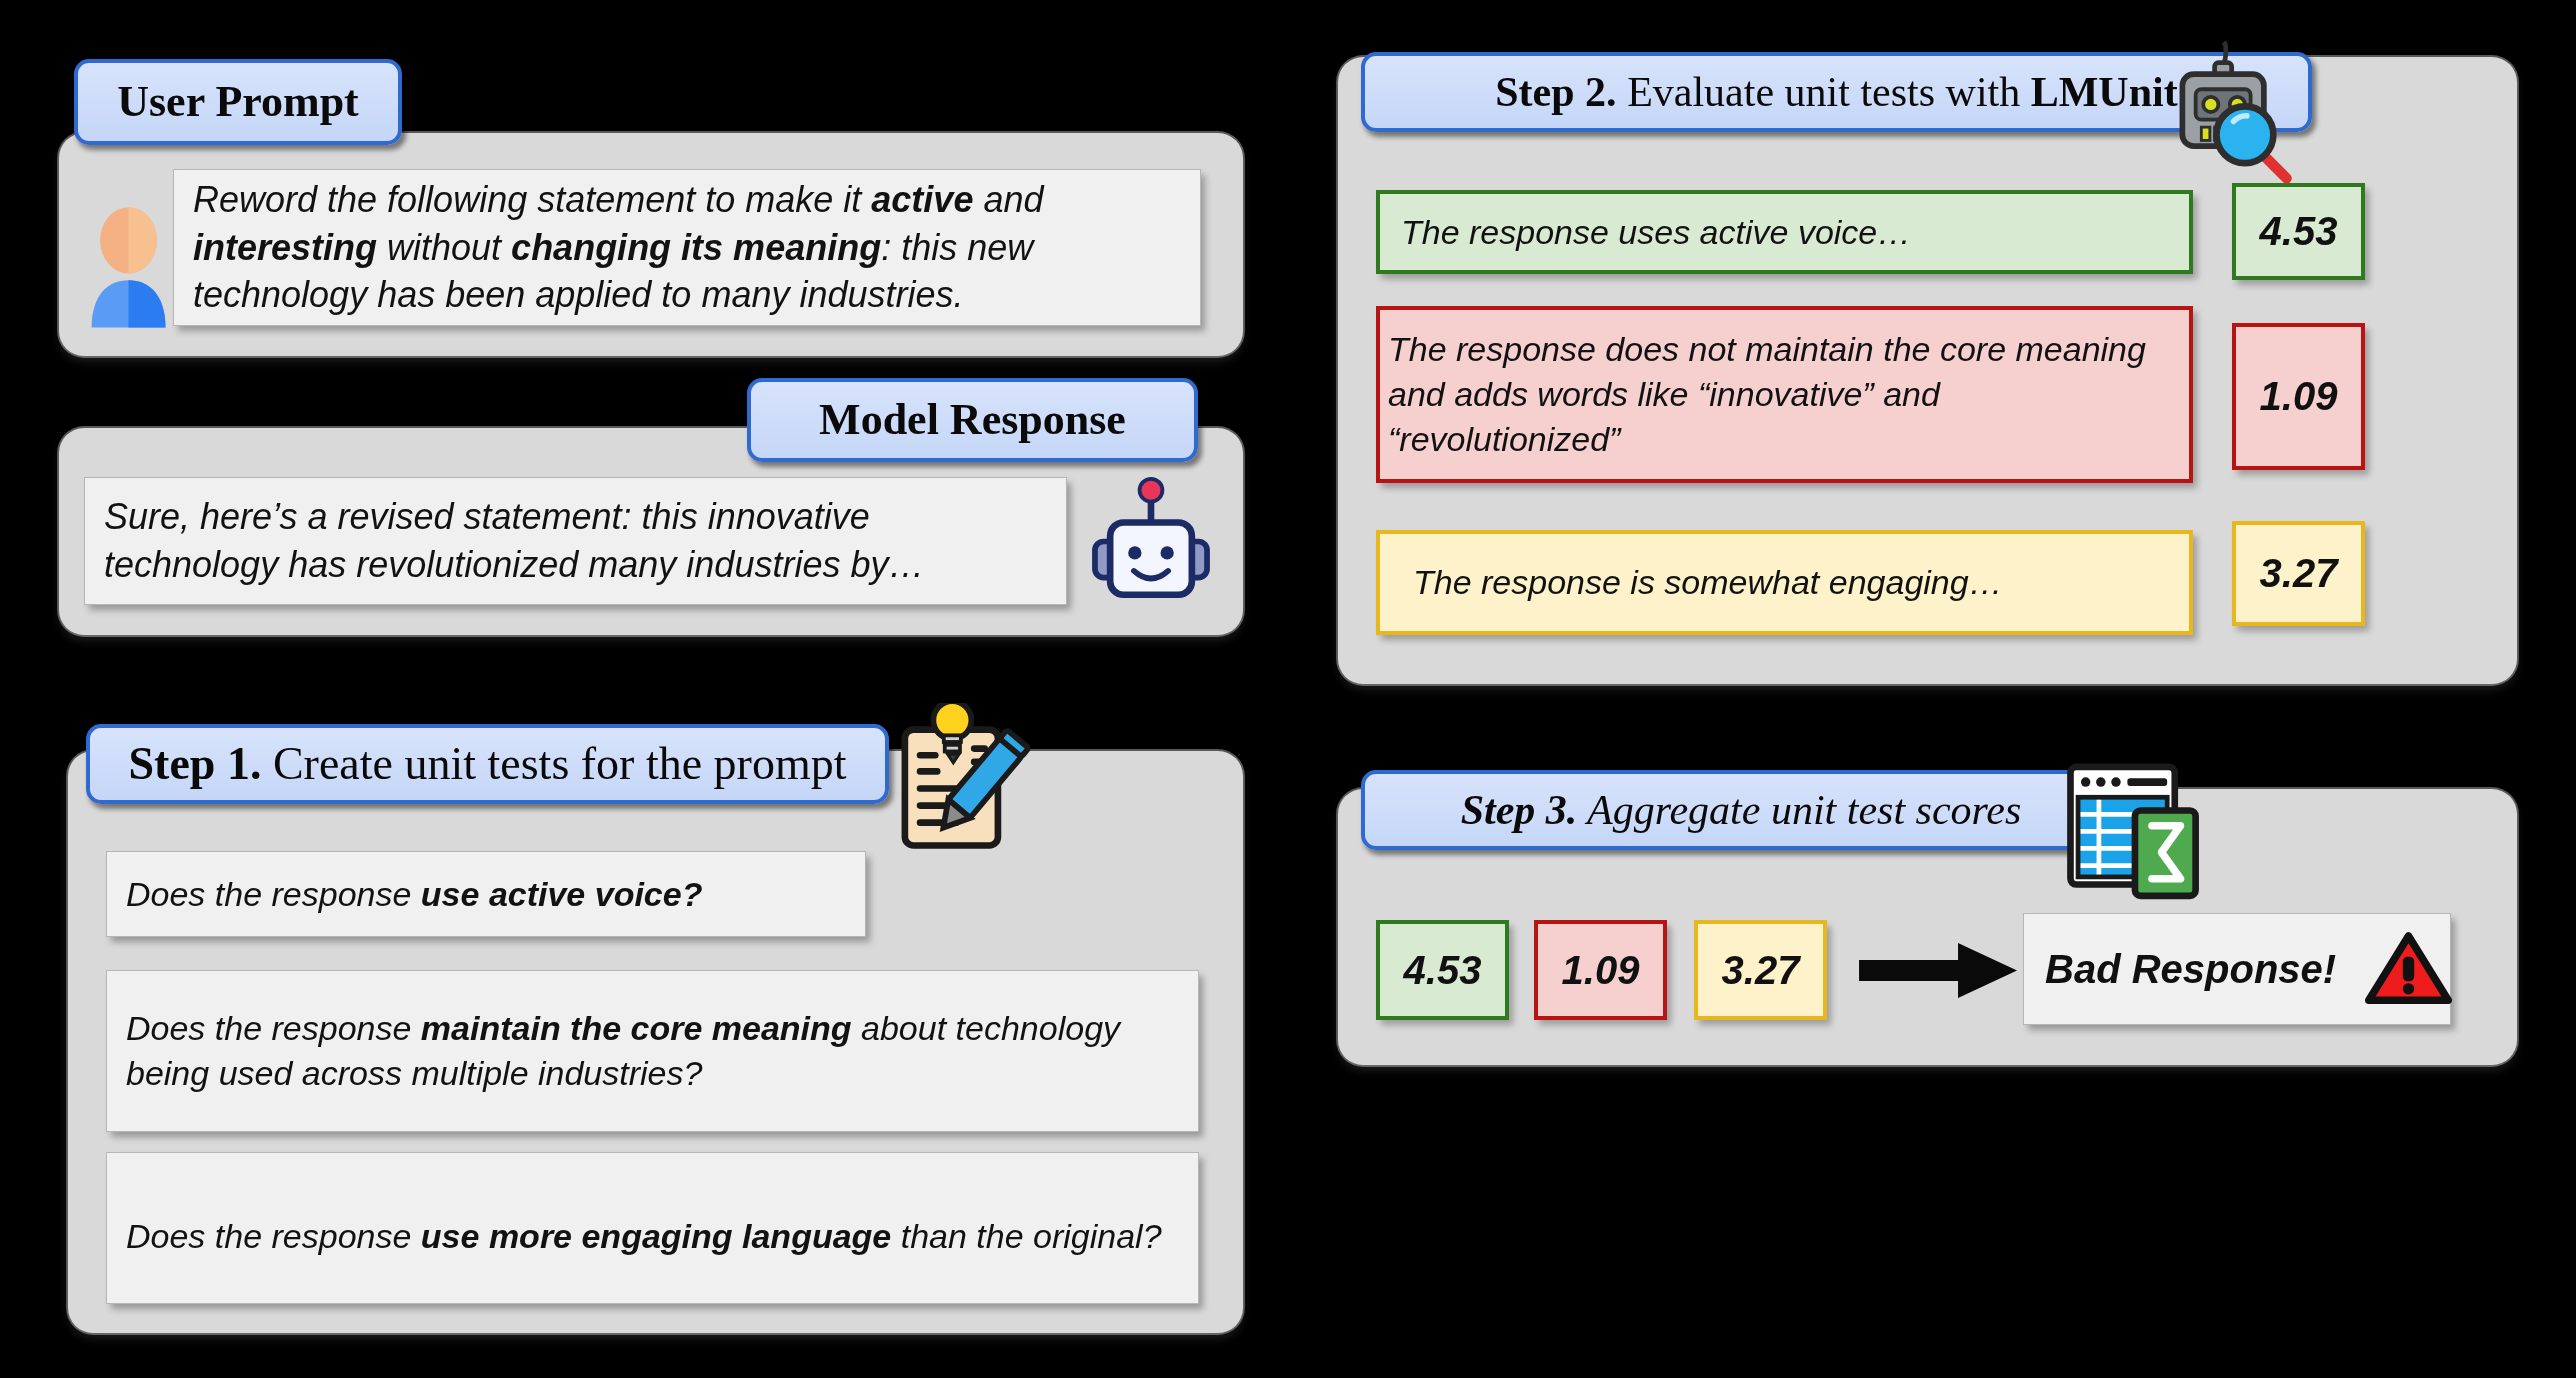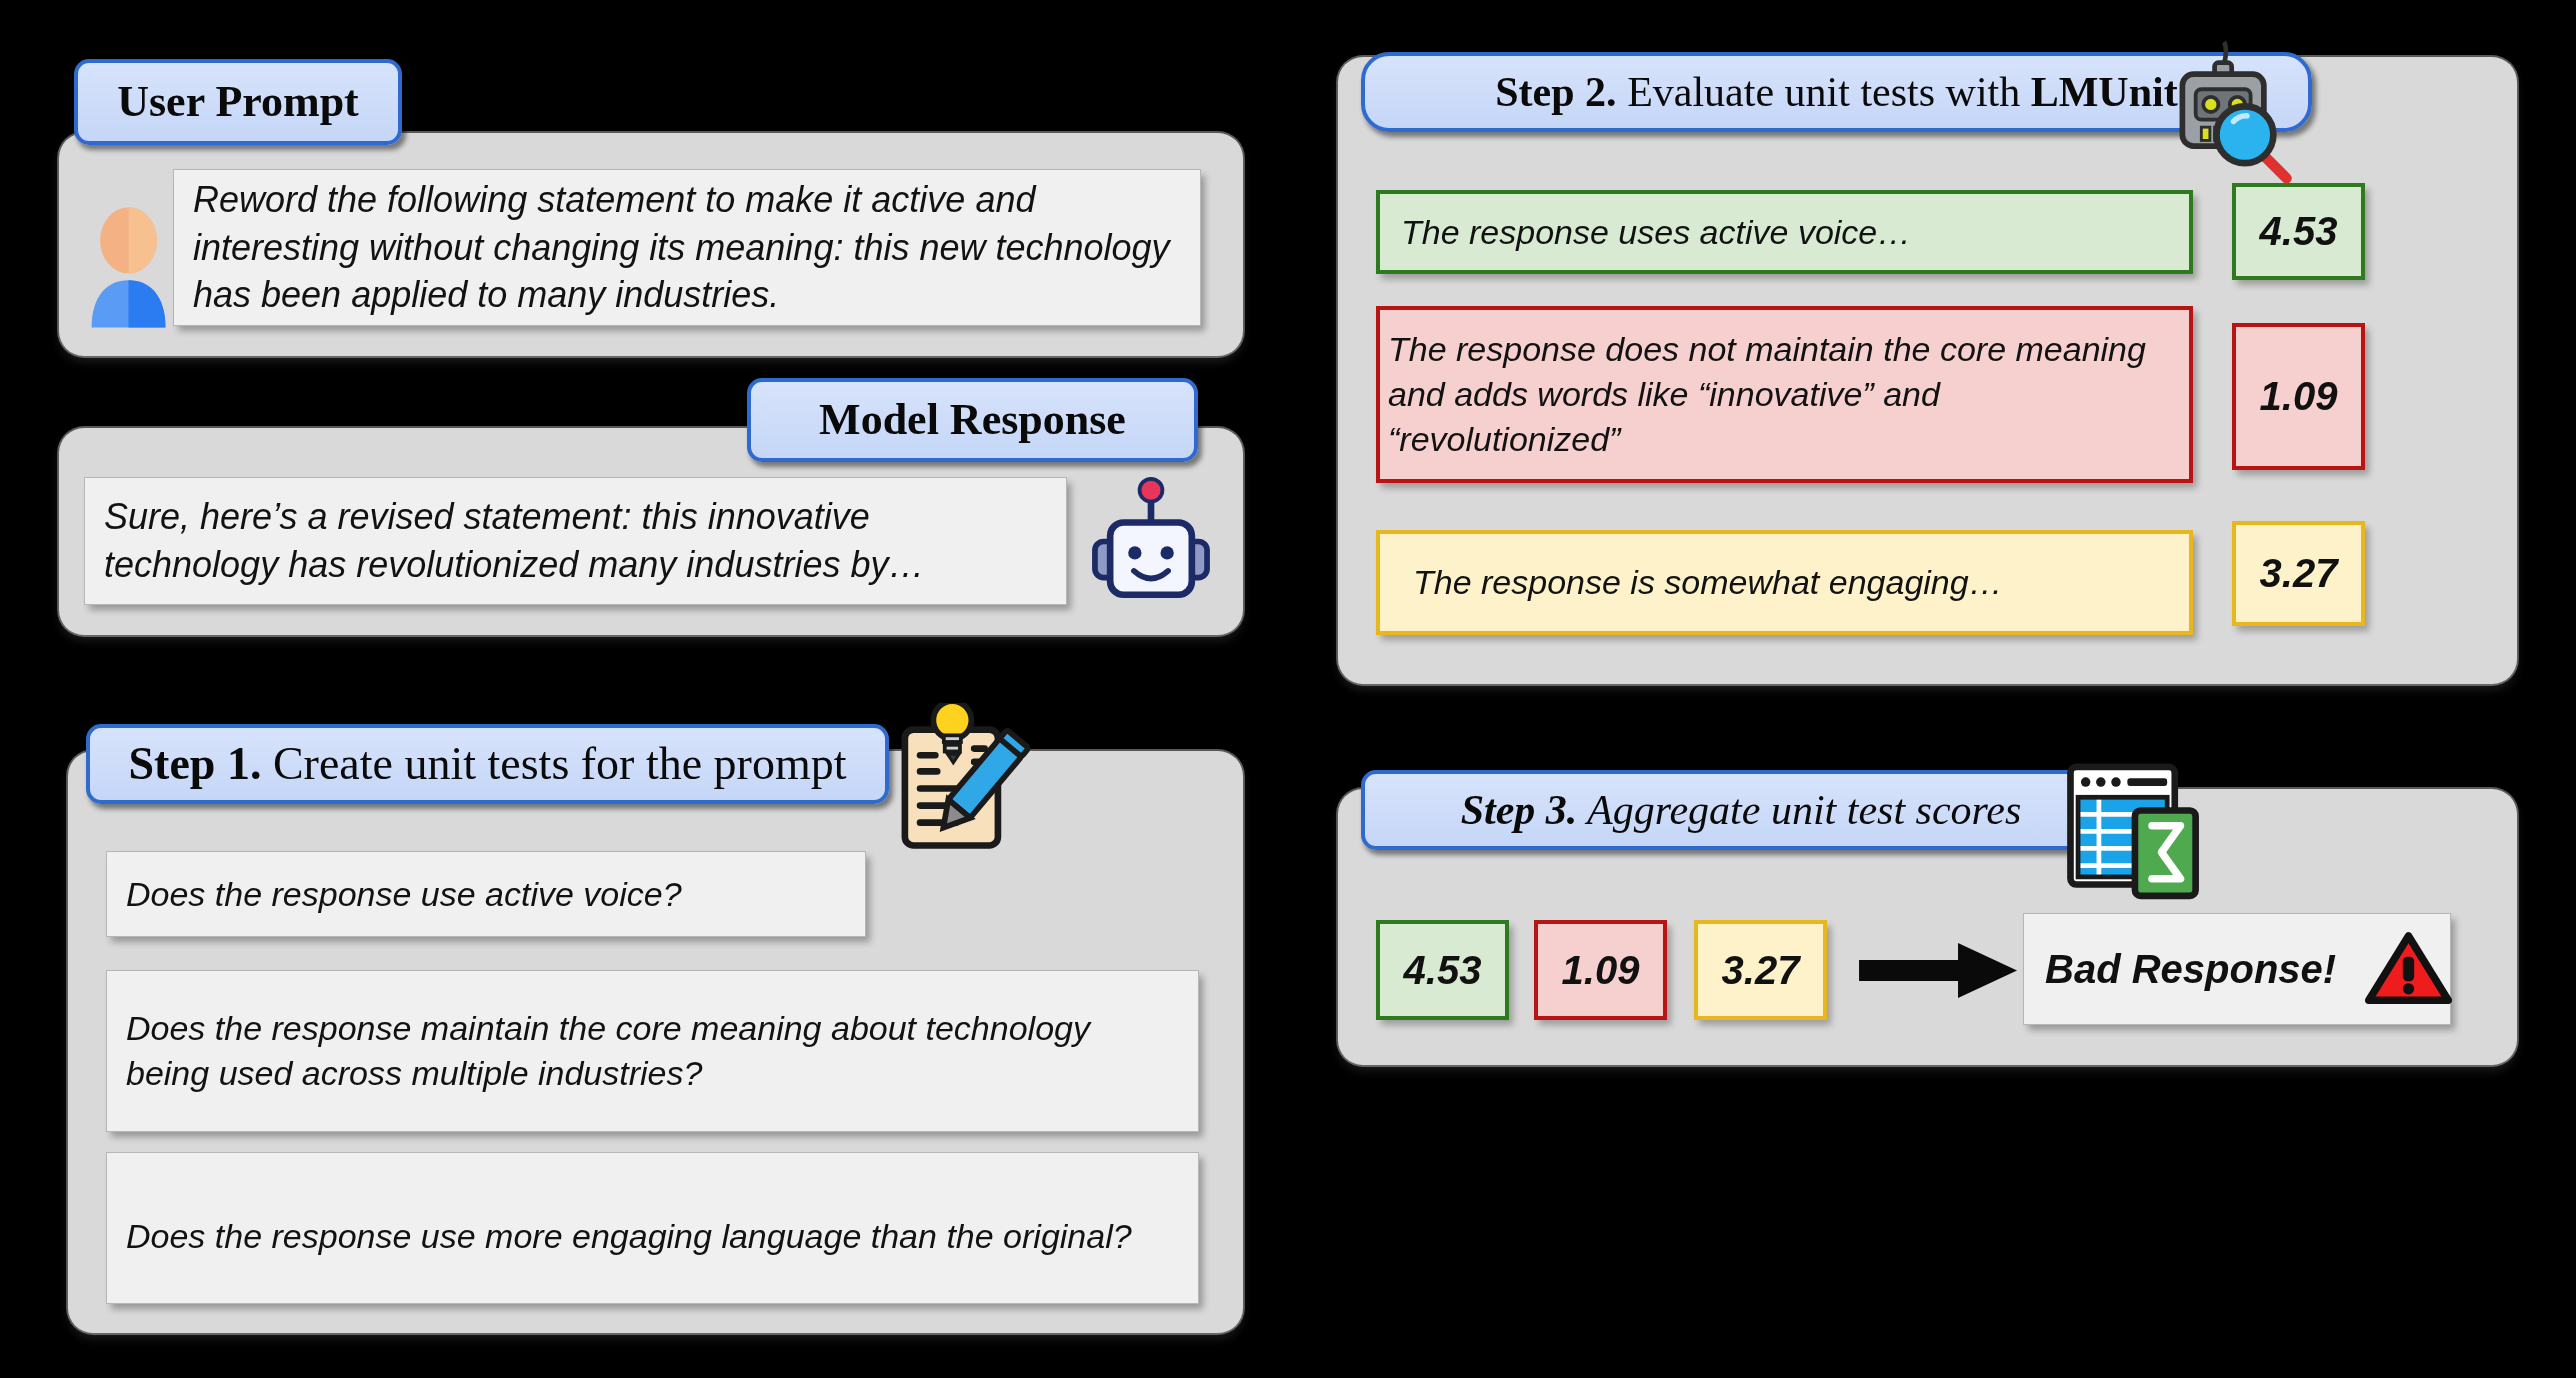--- a/index.html
+++ b/index.html
@@ -56,21 +56,21 @@
     box-shadow: 4.8px 5.7px 6.7px rgba(0,0,0,0.30);
     display: flex;
     align-items: center;
   }
   .card-text {
     font-style: italic;
     color: #121212;
     line-height: 1.32;
     padding: 0 19px;
   }
-  .card-text b { font-weight: normal; font-style: italic; text-align: right; }
+  .card-text b { font-weight: bold; font-style: italic; text-align: right; }
 
   
   .eval {
     position: absolute;
     box-sizing: border-box;
     display: flex;
     align-items: center;
     box-shadow: 4.8px 5.7px 6.7px rgba(0,0,0,0.28);
   }
   .eval .card-text { padding: 0 21px; }
@@ -220,21 +220,21 @@
   </div>
 
   <div class="card" style="left:106px; top:1152px; width:1093px; height:152px;">
     <div class="card-text" style="font-size:34px;margin-top:16px;">
       <span><span>Does the response </span><b>use more engaging language</b><span> than the original?</span></span>
     </div>
   </div>
 
   <div class="panel" style="left:1338px; top:57px; width:1179px; height:627px;"></div>
 
-  <div class="badge" style="left:1361px; top:52px; width:951px; height:80px;border-radius:28px;">
+  <div class="badge" style="left:1361px; top:52px; width:951px; height:80px;">
     <span class="badge-text" style="font-size:42px;">
       <b>Step 2.</b><span> Evaluate unit tests with </span><b>LMUnit</b>
     </span>
   </div>
 
   <div class="icon-abs" style="left:2167px; top:40px; width:135px; height:144px;">
     <svg viewBox="0 0 142 152" width="135" height="144">
       <path d="M60 26 q4 -18 0 -24" fill="none" stroke="#2e2e2e" stroke-width="5"></path>
       <rect x="50" y="24" width="18" height="14" rx="4" fill="#9aa0a3" stroke="#2e2e2e" stroke-width="5"></rect>
       <rect x="16" y="36" width="86" height="76" rx="12" fill="#9aa0a3" stroke="#2e2e2e" stroke-width="6"></rect>

